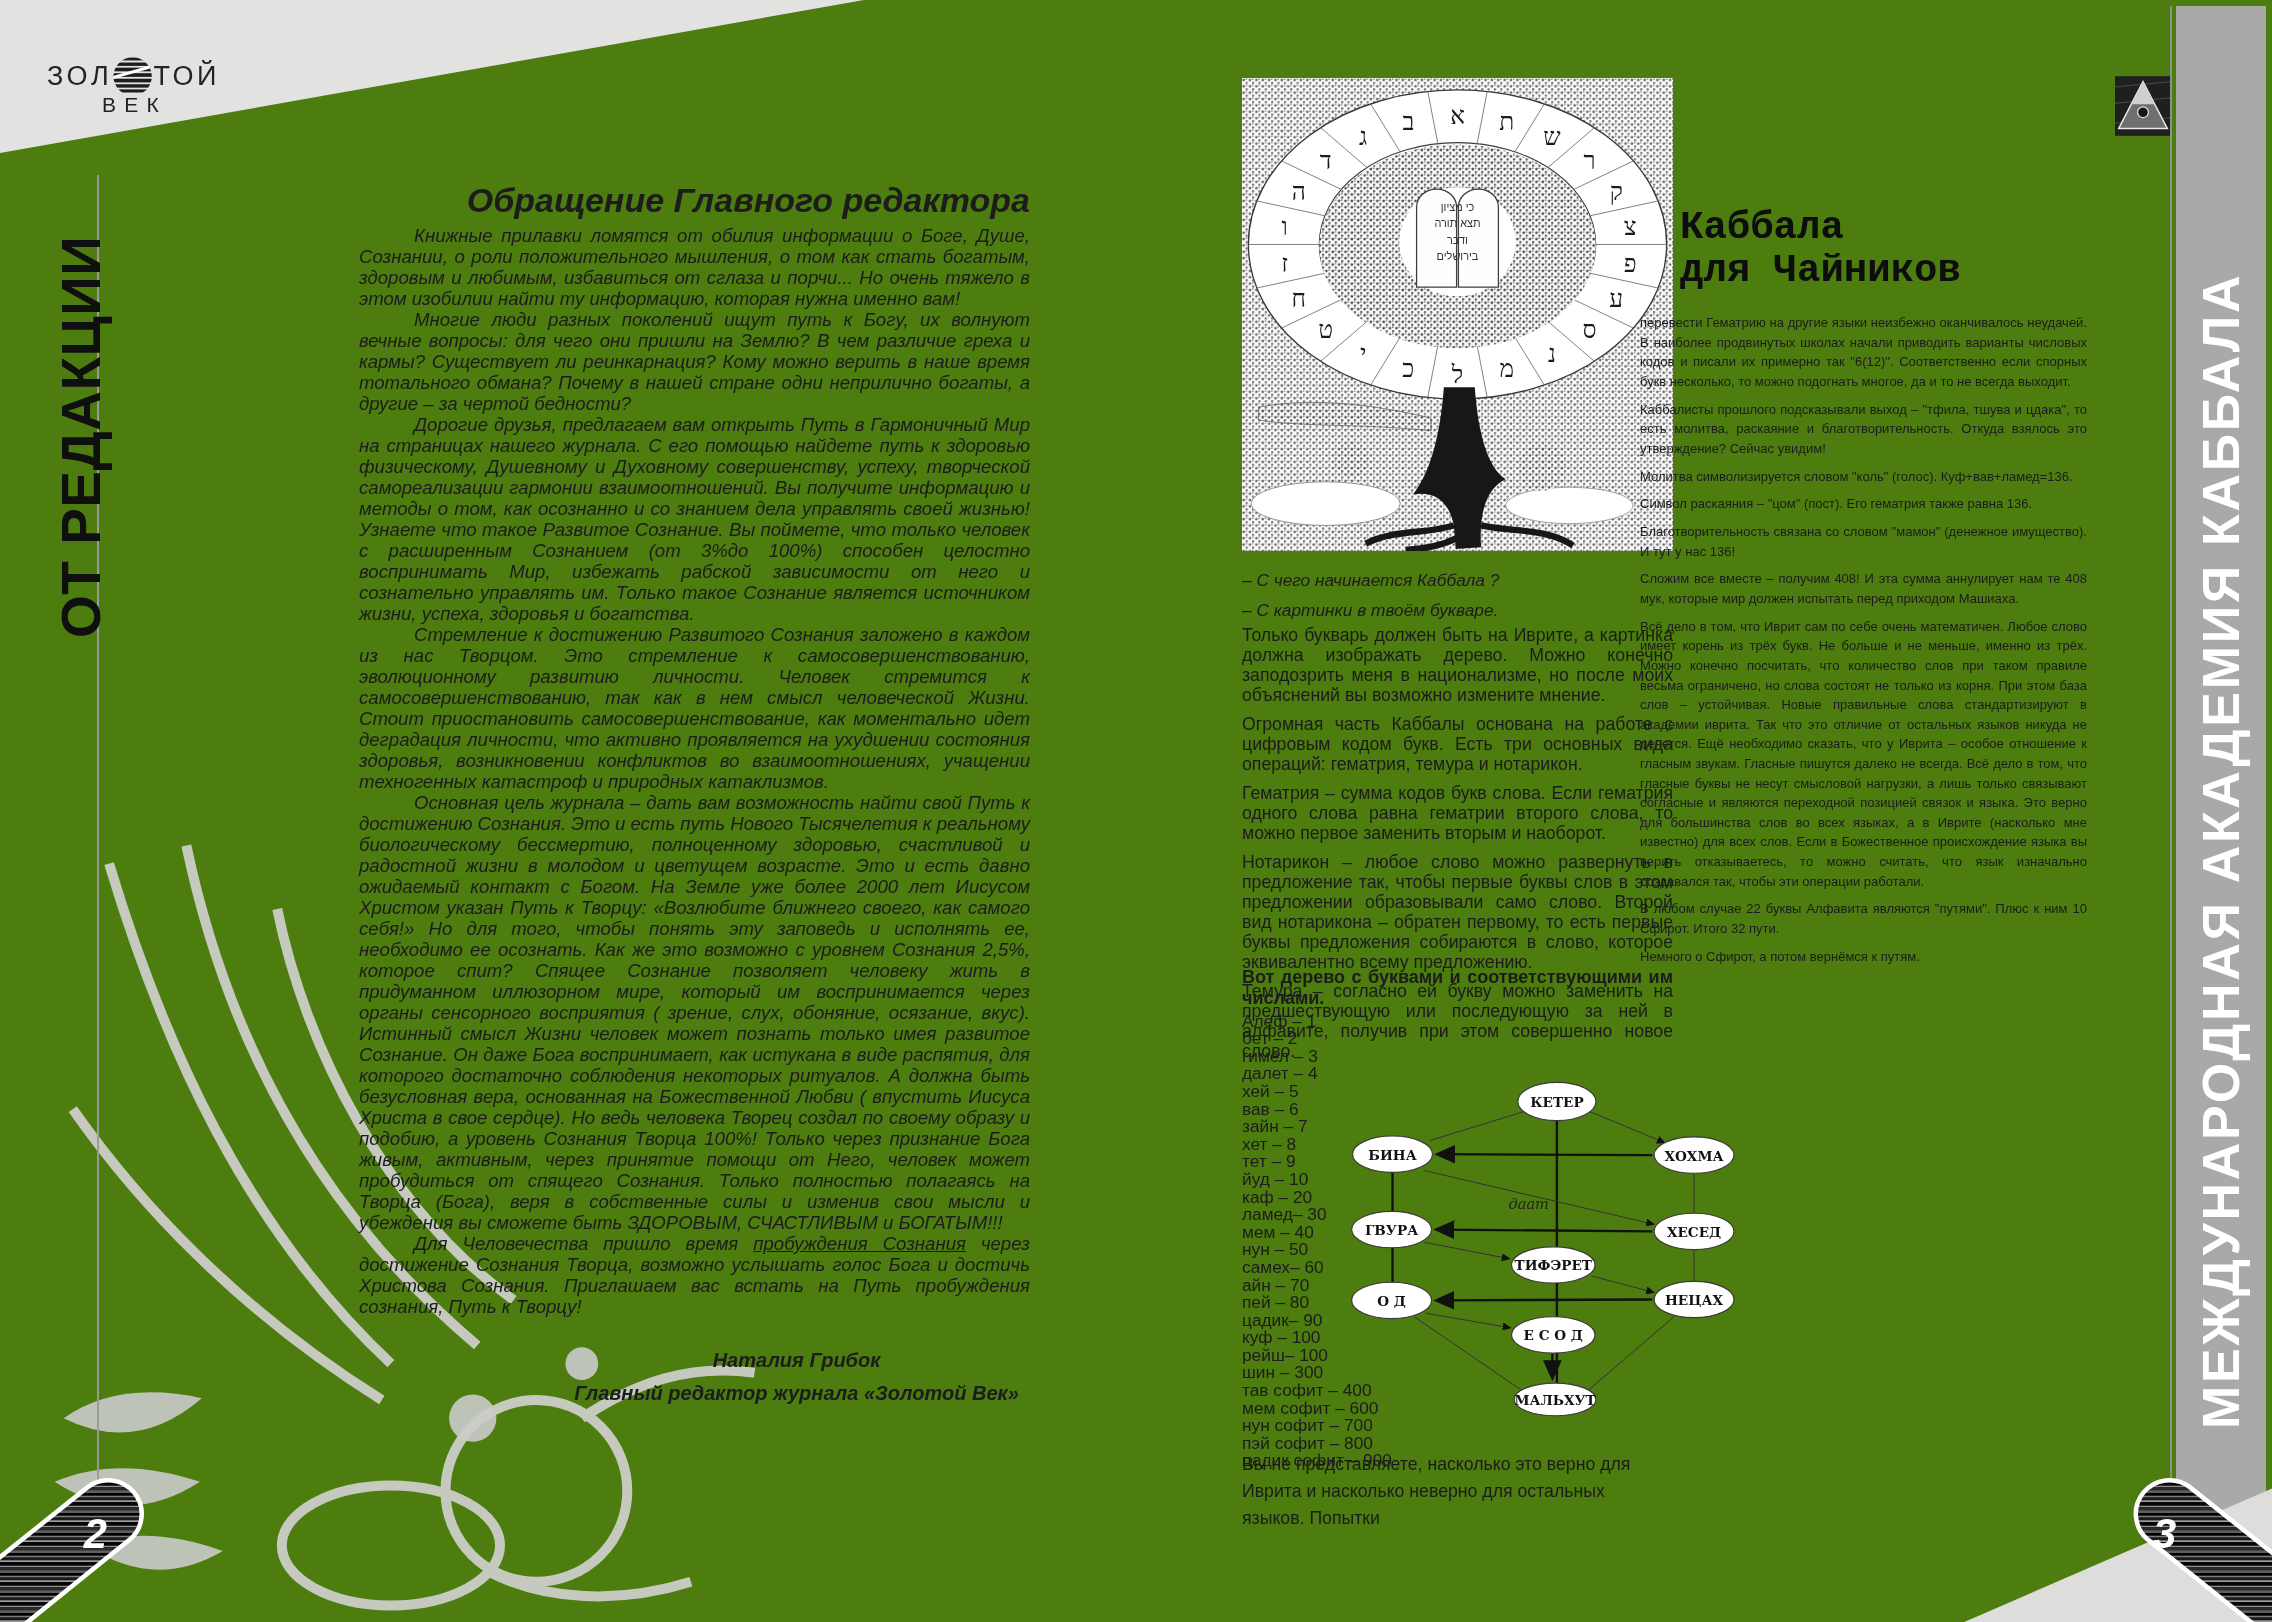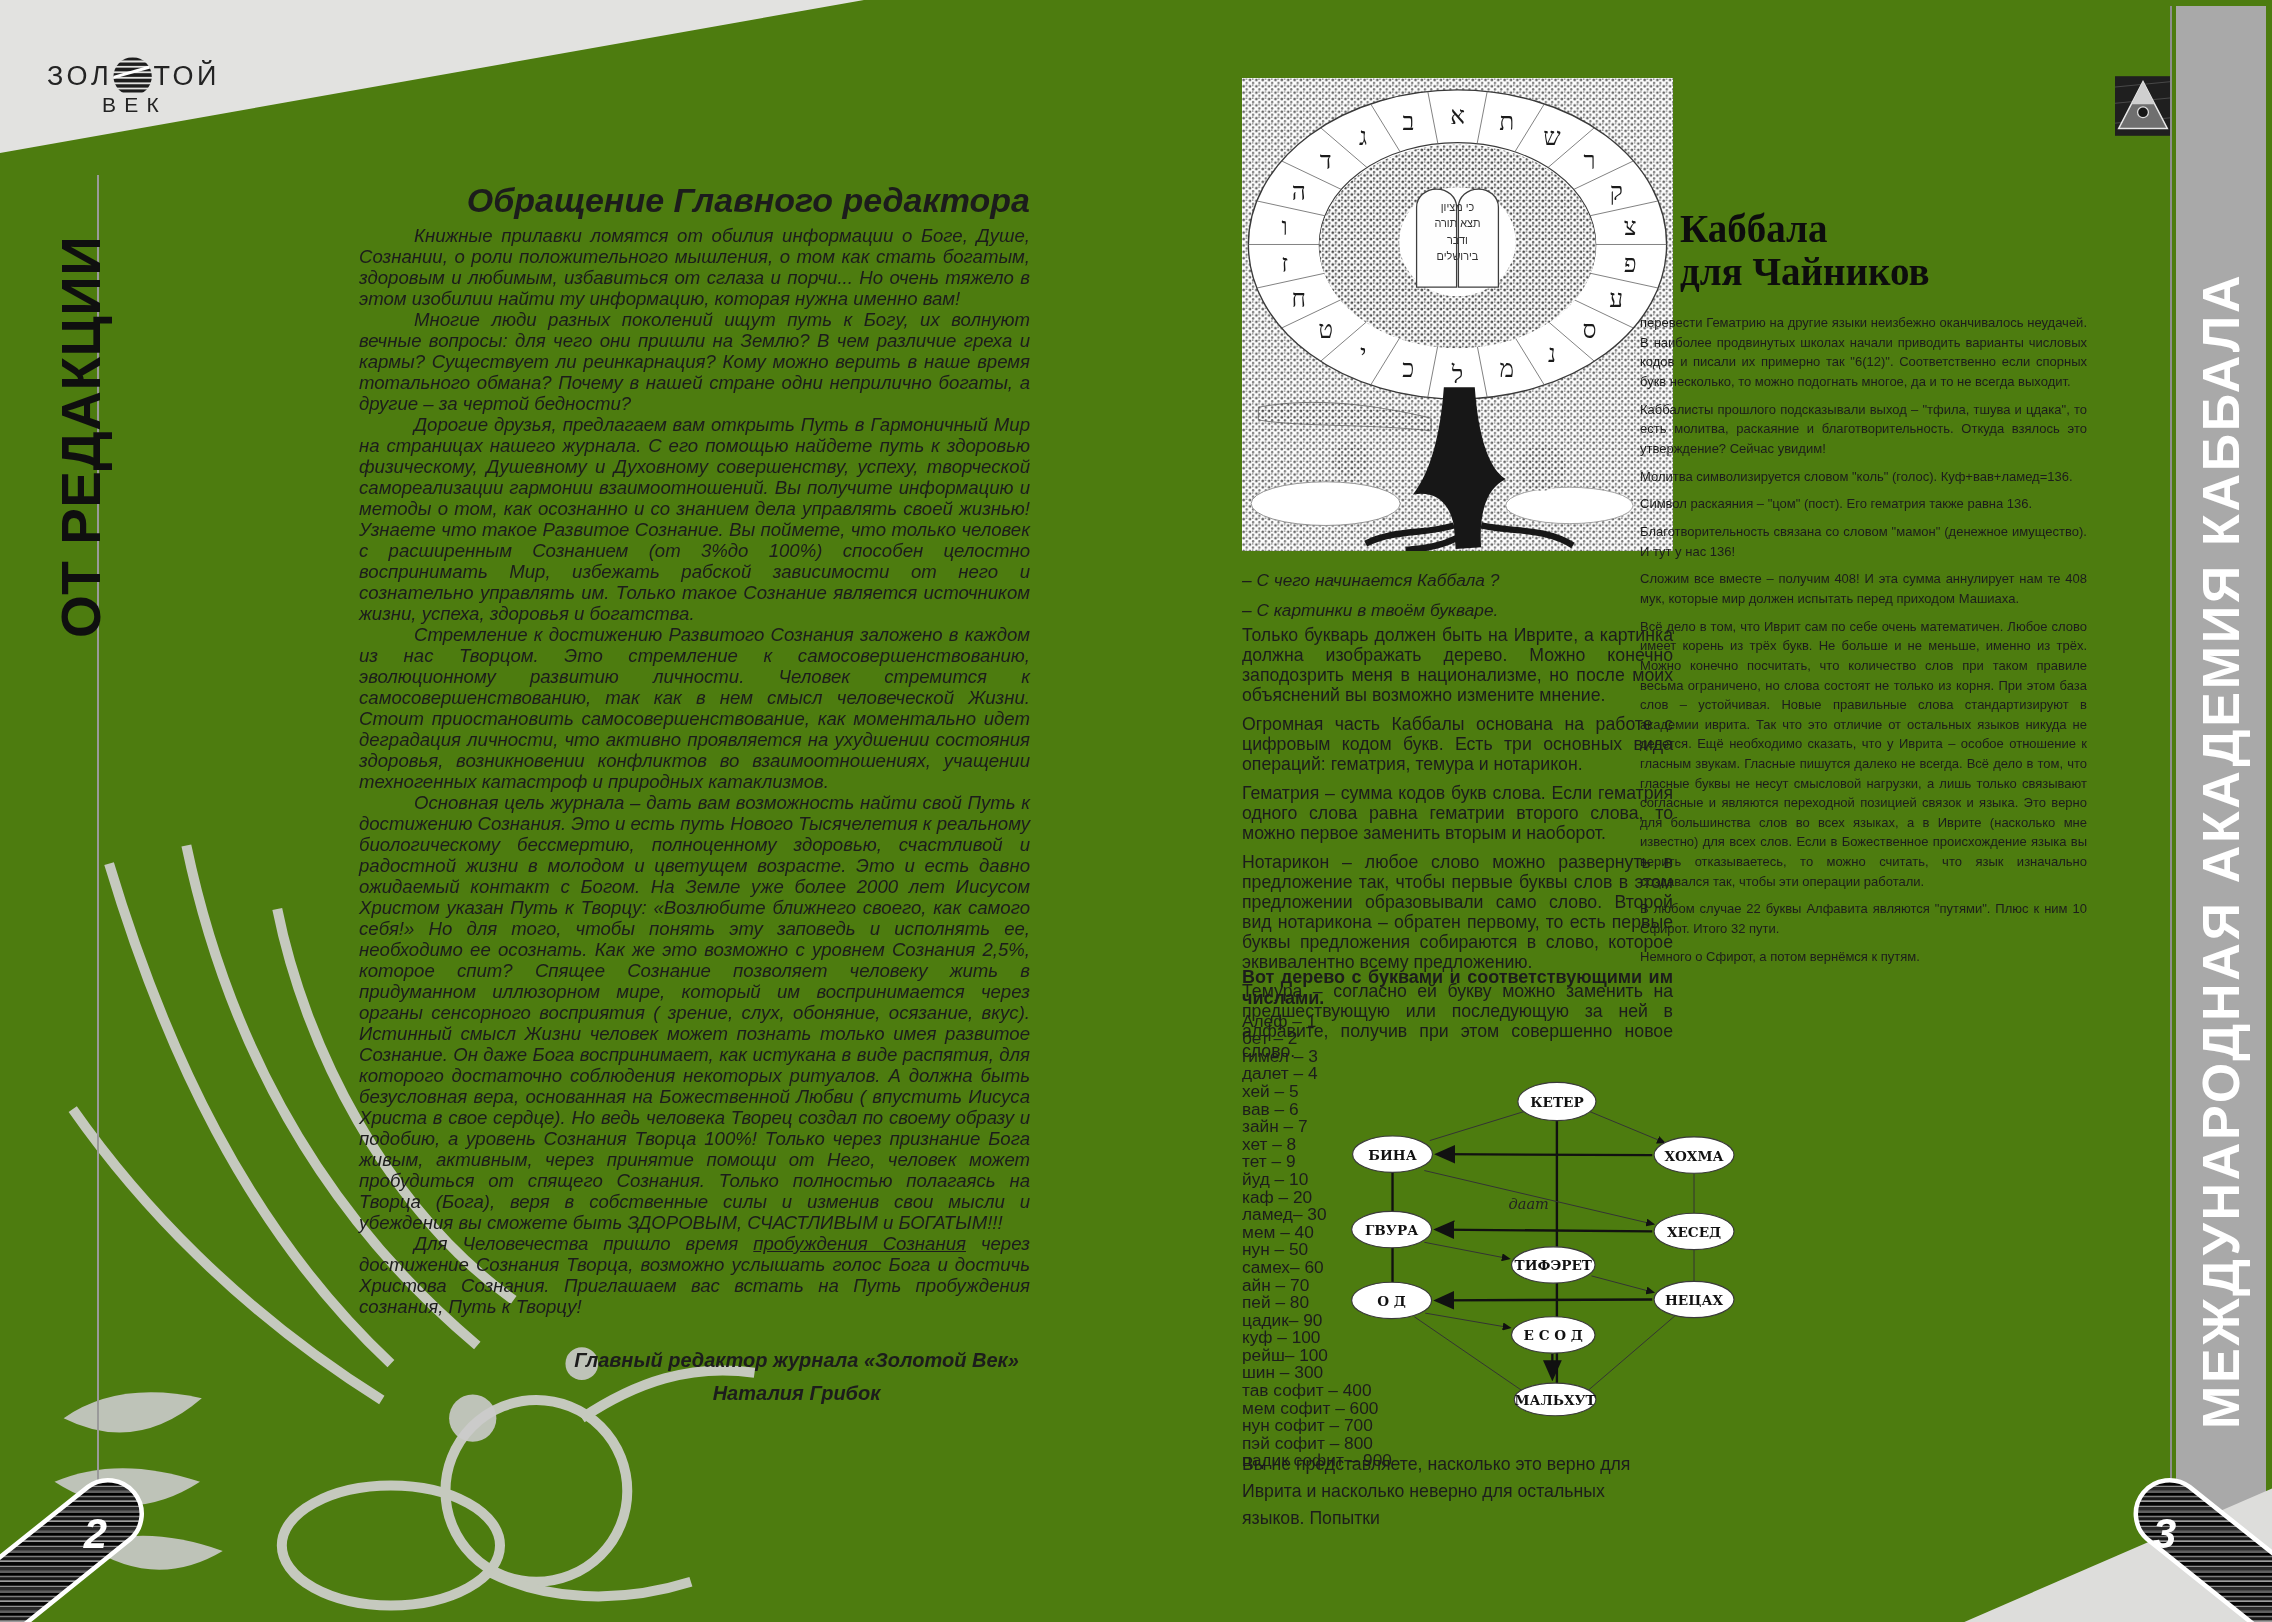--- a/index.html
+++ b/index.html
@@ -42,21 +42,21 @@
                  line-height:27px;z-index:2;}
   
   #tree{position:absolute;left:1346px;top:1077px;z-index:1;}
   .node{fill:#fff;stroke:#3a3a3a;stroke-width:1.3;}
   .nlabel{font-family:"DejaVu Serif",serif;font-weight:bold;font-size:15px;fill:#111;text-anchor:middle;}
   .daat{font-family:"DejaVu Serif",serif;font-style:italic;font-size:16px;fill:#222;text-anchor:middle;}
   .e-thin{stroke:#333;stroke-width:1.1;fill:none;}
   .e-thick{stroke:#111;stroke-width:2.6;fill:none;}
   
   #kb-title{position:absolute;left:1680px;top:207px;width:473px;z-index:2;
-            font-family:Liberation Serif, serif;font-weight:bold;font-size:39px;line-height:43px;color:#0d0d0d;}
+            font-family:Liberation Mono, monospace;font-weight:bold;font-size:39px;line-height:43px;color:#0d0d0d;}
   #right-col{position:absolute;left:1640px;top:313px;width:447px;font-size:13px;
              line-height:19.6px;text-align:justify;z-index:2;}
   #right-col .p{margin:0 0 8.2px 0;}
   
   #pyramid{position:absolute;left:2115px;top:76px;z-index:2;}
   .vrule-right{position:absolute;left:2170px;top:5.5px;width:1.8px;height:1478px;background:#8f8f8f;z-index:2;}
   .strip{position:absolute;left:2176px;top:5.5px;width:90px;height:1617px;background:#a9a9a9;z-index:1;}
   .v-right-title{position:absolute;left:2191px;top:1429px;transform-origin:0 0;
                  transform:rotate(-90deg);white-space:nowrap;font-weight:bold;
                  font-size:52px;letter-spacing:2.7px;color:#fff;z-index:2;}
@@ -125,22 +125,22 @@
     <h1>Обращение Главного редактора</h1>
     <p class="p">Книжные прилавки ломятся от обилия информации о Боге, Душе, Сознании, о роли положительного мышления, о том как стать богатым, здоровым и любимым, избавиться от сглаза и порчи... Но очень тяжело в этом изобилии найти ту информацию, которая нужна именно вам!</p>
     <p class="p">Многие люди разных поколений ищут путь к Богу, их волнуют вечные вопросы: для чего они пришли на Землю? В чем различие греха и кармы? Существует ли реинкарнация? Кому можно верить в наше время тотального обмана? Почему в нашей стране одни неприлично богаты, а другие – за чертой бедности?</p>
     <p class="p">Дорогие друзья, предлагаем вам открыть Путь в Гармоничный Мир на страницах нашего журнала. С его помощью найдете путь к здоровью физическому, Душевному и Духовному совершенству, успеху, творческой самореализации гармонии взаимоотношений. Вы получите информацию и методы о том, как осознанно и со знанием дела управлять своей жизнью! Узнаете что такое Развитое Сознание. Вы поймете, что только человек с расширенным Сознанием (от 3%до 100%) способен целостно воспринимать Мир, избежать рабской зависимости от него и сознательно управлять им. Только такое Сознание является источником жизни, успеха, здоровья и богатства.</p>
     <p class="p">Стремление к достижению Развитого Сознания заложено в каждом из нас Творцом. Это стремление к самосовершенствованию, эволюционному развитию личности. Человек стремится к самосовершенствованию, так как в нем смысл человеческой Жизни. Стоит приостановить самосовершенствование, как моментально идет деградация личности, что активно проявляется на ухудшении состояния здоровья, возникновении конфликтов во взаимоотношениях, учащении техногенных катастроф и природных катаклизмов.</p>
     <p class="p">Основная цель журнала – дать вам возможность найти свой Путь к достижению Сознания. Это и есть путь Нового Тысячелетия к реальному биологическому бессмертию, полноценному здоровью, счастливой и радостной жизни в молодом и цветущем возрасте. Это и есть давно ожидаемый контакт с Богом. На Земле уже более 2000 лет Иисусом Христом указан Путь к Творцу: «Возлюбите ближнего своего, как самого себя!» Но для того, чтобы понять эту заповедь и исполнять ее, необходимо ее осознать. Как же это возможно с уровнем Сознания 2,5%, которое спит? Спящее Сознание позволяет человеку жить в придуманном иллюзорном мире, который им воспринимается через органы сенсорного восприятия ( зрение, слух, обоняние, осязание, вкус). Истинный смысл Жизни человек может познать только имея развитое Сознание. Он даже Бога воспринимает, как истукана в виде распятия, для которого достаточно соблюдения некоторых ритуалов. А должна быть безусловная вера, основанная на Божественной Любви ( впустить Иисуса Христа в свое сердце). Но ведь человека Творец создал по своему образу и подобию, а уровень Сознания Творца 100%! Только через признание Бога живым, активным, через принятие помощи от Него, человек может пробудиться от спящего Сознания. Только полностью полагаясь на Творца (Бога), веря в собственные силы и изменив свои мысли и убеждения вы сможете быть ЗДОРОВЫМ, СЧАСТЛИВЫМ и БОГАТЫМ!!!</p>
     <p class="p"><span>Для Человечества пришло время </span><span class="u">пробуждения Сознания</span><span> через достижение Сознания Творца, возможно услышать голос Бога и достичь Христова Сознания. Приглашаем вас встать на Путь пробуждения сознания, Путь к Творцу!</span></p>
   </div>
 
   <div id="signature">
+    <div>Наталия Грибок</div>
     <div>Главный редактор журнала «Золотой Век»</div>
-    <div>Наталия Грибок</div>
   </div>
 
   <svg class="ribbon" style="left:0;top:1453px" width="182" height="170" viewBox="0 0 200 187">
     <defs>
       <pattern id="rstr" width="12" height="22" patternUnits="userSpaceOnUse">
         <rect width="12" height="22" fill="#000"></rect>
         <rect y="3" width="12" height="2" fill="#7d7d7d"></rect>
         <rect y="5" width="12" height="3" fill="#1a1a1a"></rect>
         <rect y="8" width="12" height="2" fill="#9c9c9c"></rect>
         <rect y="10" width="12" height="4" fill="#050505"></rect>

